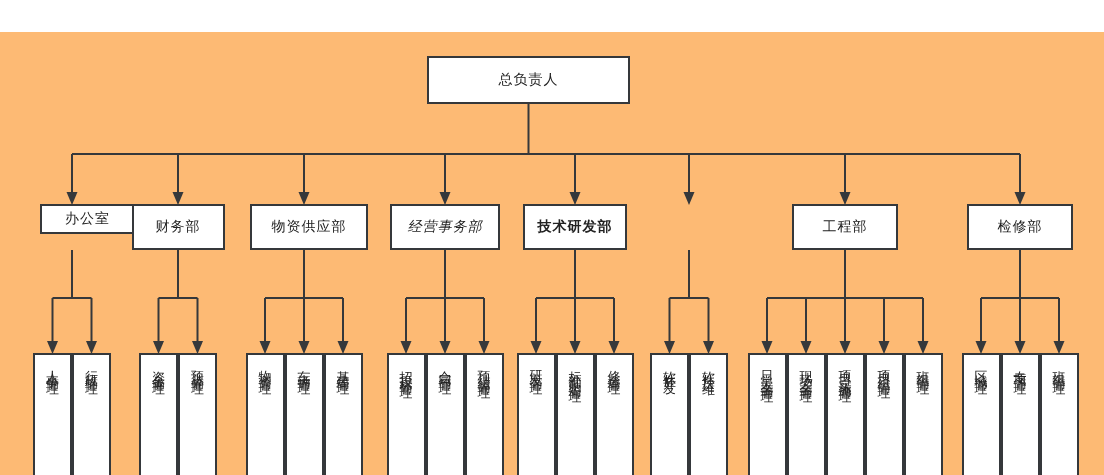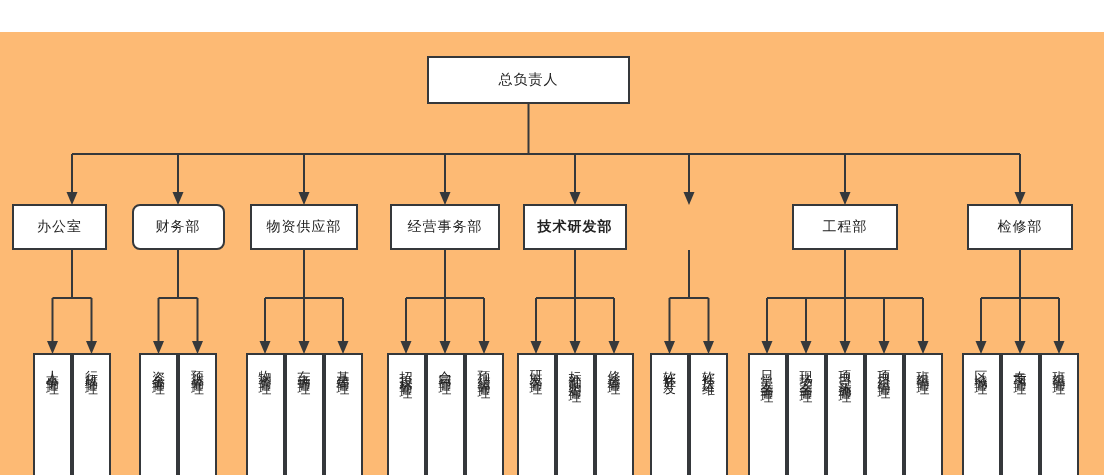--- a/index.html
+++ b/index.html
@@ -122,51 +122,51 @@
       <line x1="981" y1="266" x2="981" y2="310" stroke="#35383b" stroke-width="2"></line>
       <polygon points="975.5,309 986.5,309 981,322" fill="#35383b"></polygon>
       <line x1="1020" y1="266" x2="1020" y2="310" stroke="#35383b" stroke-width="2"></line>
       <polygon points="1014.5,309 1025.5,309 1020,322" fill="#35383b"></polygon>
       <line x1="1059" y1="266" x2="1059" y2="310" stroke="#35383b" stroke-width="2"></line>
       <polygon points="1053.5,309 1064.5,309 1059,322" fill="#35383b"></polygon>
     </svg>
 <div class="node root-node" style="left: 427px; top: 24px; width: 203px; height: 48px;">
       <span>总负责人</span>
     </div>
-    <div class="node dept-node" style="left: 12px; top: 172px; width: 95px; height: 46px;">
+    <div class="node dept-node" style="left: 40px; top: 172px; width: 95px; height: 30px;">
       <span>办公室</span>
     </div>
     <div class="node leaf-node" style="left: 33px; top: 321px; width: 39px; height: 130px;">
       <span class="vtext">人事管理</span>
     </div>
     <div class="node leaf-node" style="left: 72px; top: 321px; width: 39px; height: 130px;">
       <span class="vtext">行政管理</span>
     </div>
-    <div class="node dept-node" style="left: 131.5px; top: 172px; width: 93px; height: 46px; border-radius: 8px;">
+    <div class="node dept-node" style="left: 131.5px; top: 172px; width: 93px; height: 46px;">
       <span>财务部</span>
     </div>
     <div class="node leaf-node" style="left: 139px; top: 321px; width: 39px; height: 130px;">
       <span class="vtext">资金管理</span>
     </div>
     <div class="node leaf-node" style="left: 178px; top: 321px; width: 39px; height: 130px;">
       <span class="vtext">预算管理</span>
     </div>
-    <div class="node dept-node" style="left: 250px; top: 172px; width: 108px; height: 46px;">
+    <div class="node dept-node" style="left: 250px; top: 172px; width: 118px; height: 46px;">
       <span>物资供应部</span>
     </div>
     <div class="node leaf-node" style="left: 245.5px; top: 321px; width: 39px; height: 130px;">
       <span class="vtext">物资管理</span>
     </div>
     <div class="node leaf-node" style="left: 284.5px; top: 321px; width: 39px; height: 130px;">
       <span class="vtext">车辆管理</span>
     </div>
     <div class="node leaf-node" style="left: 323.5px; top: 321px; width: 39px; height: 130px;">
       <span class="vtext">基建管理</span>
     </div>
-    <div class="node dept-node" style="left: 390px; top: 172px; width: 110px; height: 46px;">
+    <div class="node dept-node" style="left: 390px; top: 172px; width: 110px; height: 46px; font-style: italic;">
       <span>经营事务部</span>
     </div>
     <div class="node leaf-node" style="left: 386.5px; top: 321px; width: 39px; height: 130px;">
       <span class="vtext">招投标管理</span>
     </div>
     <div class="node leaf-node" style="left: 425.5px; top: 321px; width: 39px; height: 130px;">
       <span class="vtext">合同管理</span>
     </div>
     <div class="node leaf-node" style="left: 464.5px; top: 321px; width: 39px; height: 130px;">
       <span class="vtext">预结算管理</span>

